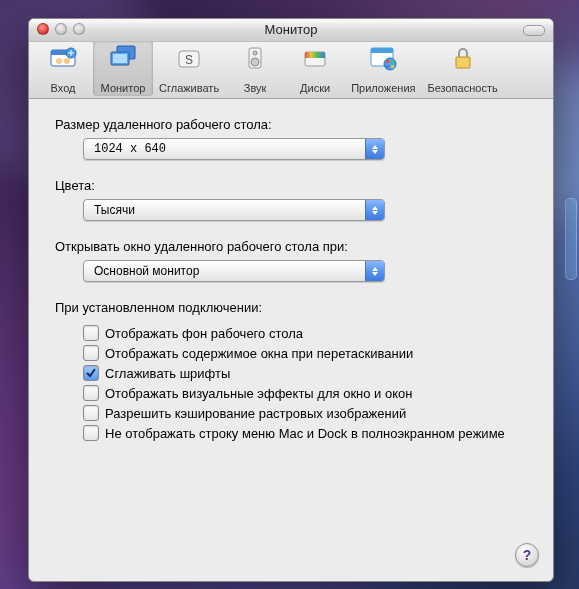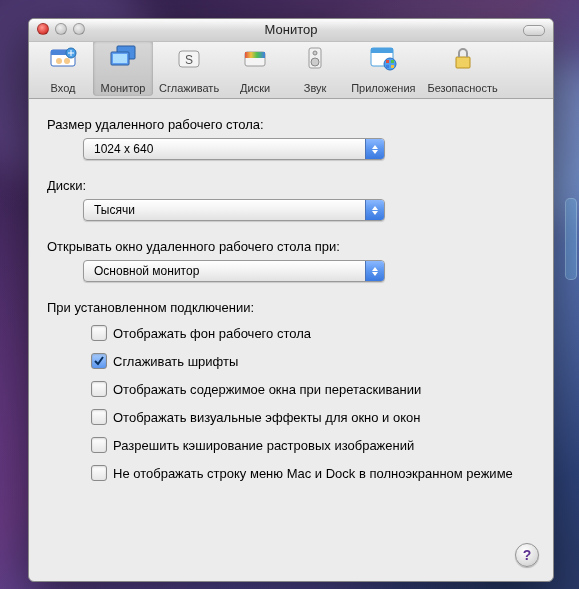--- a/index.html
+++ b/index.html
@@ -63,21 +63,21 @@
     background:linear-gradient(#d8d8d8,#c2c2c2);
     box-shadow:inset 0 1px 3px rgba(0,0,0,0.3);
   }
   .tb-icon{width:32px;height:32px;display:flex;align-items:center;justify-content:center;}
   .tb-item span{margin-top:8px;}
 
   .content{
     padding:18px 18px 10px 18px;
     background:#ececec;
   }
-  .row-label{margin:0 0 6px 0;}
+  .row-label{margin:0 0 6px 8px;}
   .dropdown{
     position:relative;height:20px;
     background:linear-gradient(#ffffff,#f2f2f2 50%,#e2e2e2);
     border:1px solid #999;border-radius:4px;
     box-shadow:0 1px 1px rgba(0,0,0,0.15);
     display:flex;align-items:center;
     padding-left:10px;font-size:12px;
     margin:0 0 18px 36px;
   }
   .dropdown .arrow{
@@ -85,39 +85,39 @@
     background:linear-gradient(#8ab8ff,#5a95ef 50%,#3a79e0);
     border-left:1px solid #4a74b7;
     border-top-right-radius:3px;border-bottom-right-radius:3px;
     display:flex;flex-direction:column;align-items:center;justify-content:center;gap:0;
   }
   .arrow::before,.arrow::after{content:"";border-left:3px solid transparent;border-right:3px solid transparent;}
   .arrow::before{border-bottom:4px solid #fff;margin-bottom:1px;}
   .arrow::after{border-top:4px solid #fff;}
 
   .checks{margin:8px 0 0 36px;}
-  .checkrow{display:flex;align-items:center;height:20px;margin:8px;}
+  .checkrow{display:flex;align-items:center;height:20px;margin:0;}
   .cbox{width:14px;height:14px;border:1px solid #8a8a8a;border-radius:3px;
     background:linear-gradient(#fff,#e6e6e6);
     box-shadow:inset 0 1px 2px rgba(0,0,0,0.15);
     margin-right:6px;display:flex;align-items:center;justify-content:center;flex-shrink:0;}
   .cbox.checked{background:linear-gradient(#a8cdff,#5c97ef);}
   .cbox.checked svg{display:block;}
   .cbox svg{display:none;}
   .checkrow label{font-size:13px;}
 
   .help{
     position:absolute;right:14px;bottom:14px;
     width:22px;height:22px;border-radius:50%;
     background:radial-gradient(circle at 40% 30%,#fff,#e0e0e0 60%,#c4c4c4);
     border:1px solid #949494;box-shadow:0 1px 1px rgba(0,0,0,0.25);
     display:flex;align-items:center;justify-content:center;
     color:#5b2f8f;font-weight:bold;font-size:14px;
   }
-  .d1{width:290px;}
+  .d1{width:290px;font-family:Liberation Mono, monospace;}
   .d2{width:290px;}
   .d3{width:290px;}
 
   
   .pgind{position:absolute;right:2px;top:198px;width:10px;height:80px;
     background:rgba(130,200,255,0.35);border-radius:5px;border:1px solid rgba(200,230,255,0.4);}
 </style>
 </head>
 <body>
 <div class="blob b1"></div>
@@ -162,50 +162,50 @@
       <span>Монитор</span>
     </div>
     <div class="tb-item">
       <div class="tb-icon">
         <svg width="30" height="28">
             <rect x="5" y="7" width="20" height="16" rx="3" fill="#f4f4f4" stroke="#9a9a9a"></rect>
             <text x="15" y="20" text-anchor="middle" font-size="12" fill="#555">S</text>
           </svg>
       </div>
       <span>Сглаживать</span>
+    </div>
+    <div class="tb-item">
+      <div class="tb-icon">
+        <svg width="26" height="28">
+            <rect x="7" y="4" width="12" height="20" rx="2" fill="#f0f0f0" stroke="#9a9a9a"></rect>
+            <circle cx="13" cy="18" r="4" fill="#ccc" stroke="#888"></circle>
+            <circle cx="13" cy="9" r="2" fill="#ccc" stroke="#888"></circle>
+          </svg>
+      </div>
+      <span>Звук</span>
     </div>
     <div class="tb-item">
       <div class="tb-icon">
         <svg width="28" height="28">
             <rect x="4" y="8" width="20" height="14" rx="2" fill="#f4f4f4" stroke="#9a9a9a"></rect>
             <rect x="4" y="8" width="20" height="6" fill="url(#g1)"></rect>
             <defs>
               <linearGradient id="g1">
                 <stop offset="0" stop-color="#e05040"></stop>
                 <stop offset="0.3" stop-color="#f0c040"></stop>
                 <stop offset="0.6" stop-color="#50c050"></stop>
                 <stop offset="1" stop-color="#4080e0"></stop>
               </linearGradient>
             </defs>
           </svg>
       </div>
       <span>Диски</span>
     </div>
     <div class="tb-item">
       <div class="tb-icon">
-        <svg width="26" height="28">
-            <rect x="7" y="4" width="12" height="20" rx="2" fill="#f0f0f0" stroke="#9a9a9a"></rect>
-            <circle cx="13" cy="18" r="4" fill="#ccc" stroke="#888"></circle>
-            <circle cx="13" cy="9" r="2" fill="#ccc" stroke="#888"></circle>
-          </svg>
-      </div>
-      <span>Звук</span>
-    </div>
-    <div class="tb-item">
-      <div class="tb-icon">
         <svg width="30" height="28">
             <rect x="3" y="4" width="22" height="18" rx="2" fill="#fff" stroke="#4aa0e0"></rect>
             <rect x="3" y="4" width="22" height="5" fill="#4aa0e0"></rect>
             <circle cx="22" cy="20" r="6" fill="#50a0f0" stroke="#2a70c0"></circle>
             <rect x="18" y="16" width="3" height="3" fill="#e05040"></rect>
             <rect x="23" y="16" width="3" height="3" fill="#50c050"></rect>
             <rect x="18" y="21" width="3" height="3" fill="#4080e0"></rect>
             <rect x="23" y="21" width="3" height="3" fill="#f0c040"></rect>
           </svg>
       </div>
@@ -222,52 +222,52 @@
     </div>
   </div>
 
   <div class="content">
     <div class="row-label">Размер удаленного рабочего стола:</div>
     <div class="dropdown d1">
       <span>1024 x 640</span>
       <div class="arrow"></div>
     </div>
 
-    <div class="row-label">Диски:</div>
+    <div class="row-label">Цвета:</div>
     <div class="dropdown d2">
       <span>Тысячи</span>
       <div class="arrow"></div>
     </div>
 
     <div class="row-label">Открывать окно удаленного рабочего стола при:</div>
     <div class="dropdown d3">
       <span>Основной монитор</span>
       <div class="arrow"></div>
     </div>
 
     <div class="row-label" style="margin-top:6px">При установленном подключении:</div>
     <div class="checks" id="checks">
         <div class="checkrow">
           <div class="cbox"></div>
           <label>Отображать фон рабочего стола</label>
+        </div>
+        <div class="checkrow">
+          <div class="cbox"></div>
+          <label>Отображать содержимое окна при перетаскивании</label>
         </div>
         <div class="checkrow">
           <div class="cbox checked">
             <svg width="12" height="12">
               <path d="M2 6l3 3 5-7" stroke="#083060" stroke-width="2" fill="none"></path>
             </svg>
           </div>
           <label>Сглаживать шрифты</label>
         </div>
         <div class="checkrow">
           <div class="cbox"></div>
-          <label>Отображать содержимое окна при перетаскивании</label>
-        </div>
-        <div class="checkrow">
-          <div class="cbox"></div>
           <label>Отображать визуальные эффекты для окно и окон</label>
         </div>
         <div class="checkrow">
           <div class="cbox"></div>
           <label>Разрешить кэширование растровых изображений</label>
         </div>
         <div class="checkrow">
           <div class="cbox"></div>
           <label>Не отображать строку меню Mac и Dock в полноэкранном режиме</label>
         </div>

